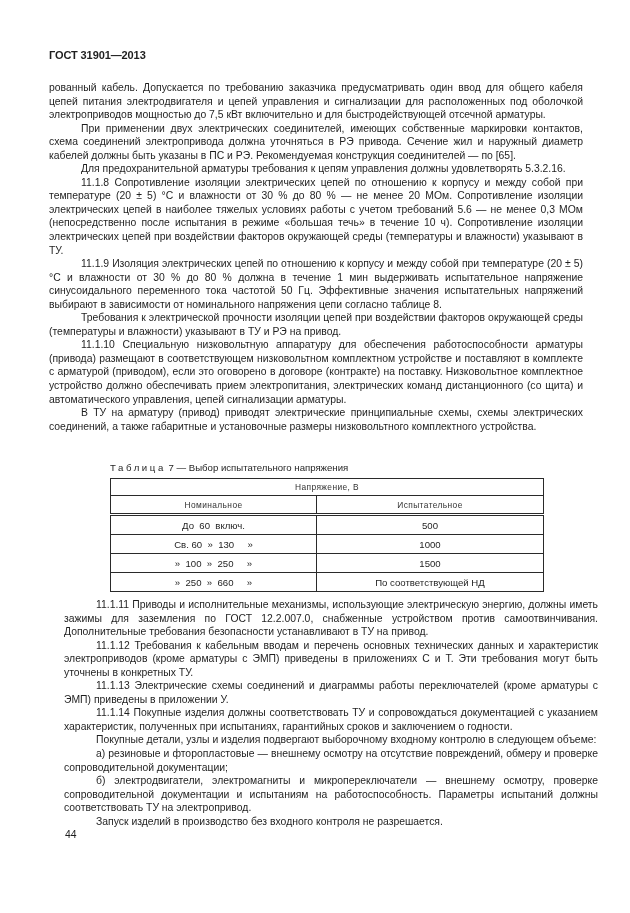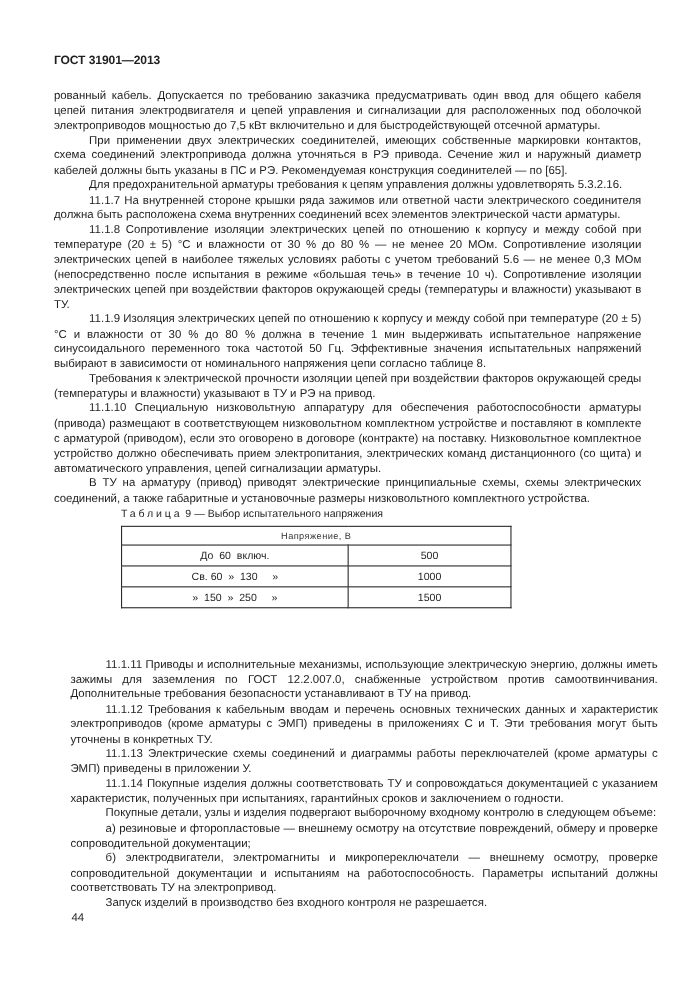--- a/index.html
+++ b/index.html
@@ -4,67 +4,74 @@
 <style>
   html, body { margin: 0; padding: 0; background: #ffffff; }
   body { width: 630px; height: 913px; position: relative; overflow: hidden;
          font-family: "Liberation Sans", sans-serif; color: #1e1e1e; }
   .page-header { position: absolute; left: 49px; top: 49px; font-size: 11px; font-weight: bold; letter-spacing: -0.1px; text-align: right; }
   .body-text { position: absolute; left: 49px; top: 81px; width: 534px; font-size: 10.4px; line-height: 13.55px; }
   .p { margin: 0; text-align: justify; text-align-last: left; }
   .p.indent { text-indent: 32px; }
   .table-caption { position: absolute; left: 110px; top: 462px; font-size: 9.6px; }
   .table-caption .spaced { letter-spacing: 2.6px; }
-  table.tbl { position: absolute; left: 110px; top: 478px; width: 355px; border-collapse: collapse; font-size: 9.6px; }
+  table.tbl { position: absolute; left: 110px; top: 478px; width: 434px; border-collapse: collapse; font-size: 9.6px; }
   table.tbl td, table.tbl th { border: 1px solid #2a2a2a; text-align: center; font-weight: normal; padding: 0; }
   table.tbl th { height: 16px; font-size: 8.4px; letter-spacing: 0.4px; color: #333; }
   table.tbl tr.hdr2 th { border-bottom: 3px double #2a2a2a; height: 17px; }
   table.tbl td { height: 18px; margin-top: 28px; }
   table.tbl td.nom { width: 205px; white-space: pre; }
   .body-text2 { position: absolute; left: 64px; top: 598px; width: 534px; font-size: 10.4px; line-height: 13.55px; }
   .page-number { position: absolute; left: 49px; top: 829px; font-size: 10.4px; margin-left: 16px; }
 </style>
 </head>
 <body>
 
 <div class="page-header">ГОСТ 31901—2013</div>
 
 <div class="body-text">
   <p class="p">рованный кабель. Допускается по требованию заказчика предусматривать один ввод для общего кабеля цепей питания электродвигателя и цепей управления и сигнализации для расположенных под оболочкой электроприводов мощностью до 7,5 кВт включительно и для быстродействующей отсечной арматуры.</p>
   <p class="p indent">При применении двух электрических соединителей, имеющих собственные маркировки контактов, схема соединений электропривода должна уточняться в РЭ привода. Сечение жил и наружный диаметр кабелей должны быть указаны в ПС и РЭ. Рекомендуемая конструкция соединителей — по [65].</p>
   <p class="p indent">Для предохранительной арматуры требования к цепям управления должны удовлетворять 5.3.2.16.</p>
-  <p class="p indent">11.1.7 На внутренней стороне крышки ряда зажимов или ответной части электрического соединителя должна быть расположена схема внутренних соединений всех элементов электрической части арматуры.</p>
   <p class="p indent">11.1.8 Сопротивление изоляции электрических цепей по отношению к корпусу и между собой при температуре (20 ± 5) °С и влажности от 30 % до 80 % — не менее 20 МОм. Сопротивление изоляции электрических цепей в наиболее тяжелых условиях работы с учетом требований 5.6 — не менее 0,3 МОм (непосредственно после испытания в режиме «большая течь» в течение 10 ч). Сопротивление изоляции электрических цепей при воздействии факторов окружающей среды (температуры и влажности) указывают в ТУ.</p>
   <p class="p indent">11.1.9 Изоляция электрических цепей по отношению к корпусу и между собой при температуре (20 ± 5) °С и влажности от 30 % до 80 % должна в течение 1 мин выдерживать испытательное напряжение синусоидального переменного тока частотой 50 Гц. Эффективные значения испытательных напряжений выбирают в зависимости от номинального напряжения цепи согласно таблице 8.</p>
   <p class="p indent">Требования к электрической прочности изоляции цепей при воздействии факторов окружающей среды (температуры и влажности) указывают в ТУ и РЭ на привод.</p>
   <p class="p indent">11.1.10 Специальную низковольтную аппаратуру для обеспечения работоспособности арматуры (привода) размещают в соответствующем низковольтном комплектном устройстве и поставляют в комплекте с арматурой (приводом), если это оговорено в договоре (контракте) на поставку. Низковольтное комплектное устройство должно обеспечивать прием электропитания, электрических команд дистанционного (со щита) и автоматического управления, цепей сигнализации арматуры.</p>
   <p class="p indent">В ТУ на арматуру (привод) приводят электрические принципиальные схемы, схемы электрических соединений, а также габаритные и установочные размеры низковольтного комплектного устройства.</p>
 </div>
 
 <div class="table-caption">
   <span class="spaced">Таблица</span>
-  <span>9 — Выбор испытательного напряжения</span>
+  <span>7 — Выбор испытательного напряжения</span>
 </div>
 
 <table class="tbl">
   <tbody>
       <tr>
     <th colspan="2">Напряжение, В</th>
+  </tr>
+  <tr class="hdr2">
+    <th>Номинальное</th>
+    <th>Испытательное</th>
   </tr>
   <tr>
     <td class="nom">До  60  включ.</td>
     <td>500</td>
   </tr>
   <tr>
     <td class="nom">Св. 60  »  130     »</td>
     <td>1000</td>
   </tr>
   <tr>
-    <td class="nom">»  150  »  250     »</td>
+    <td class="nom">»  100  »  250     »</td>
     <td>1500</td>
+  </tr>
+  <tr>
+    <td class="nom">»  250  »  660     »</td>
+    <td>По соответствующей НД</td>
   </tr>
 </tbody>
   </table>
 
 <div class="body-text2">
   <p class="p indent">11.1.11 Приводы и исполнительные механизмы, использующие электрическую энергию, должны иметь зажимы для заземления по ГОСТ 12.2.007.0, снабженные устройством против самоотвинчивания. Дополнительные требования безопасности устанавливают в ТУ на привод.</p>
   <p class="p indent">11.1.12 Требования к кабельным вводам и перечень основных технических данных и характеристик электроприводов (кроме арматуры с ЭМП) приведены в приложениях С и Т. Эти требования могут быть уточнены в конкретных ТУ.</p>
   <p class="p indent">11.1.13 Электрические схемы соединений и диаграммы работы переключателей (кроме арматуры с ЭМП) приведены в приложении У.</p>
   <p class="p indent">11.1.14 Покупные изделия должны соответствовать ТУ и сопровождаться документацией с указанием характеристик, полученных при испытаниях, гарантийных сроков и заключением о годности.</p>
   <p class="p indent">Покупные детали, узлы и изделия подвергают выборочному входному контролю в следующем объеме:</p>

